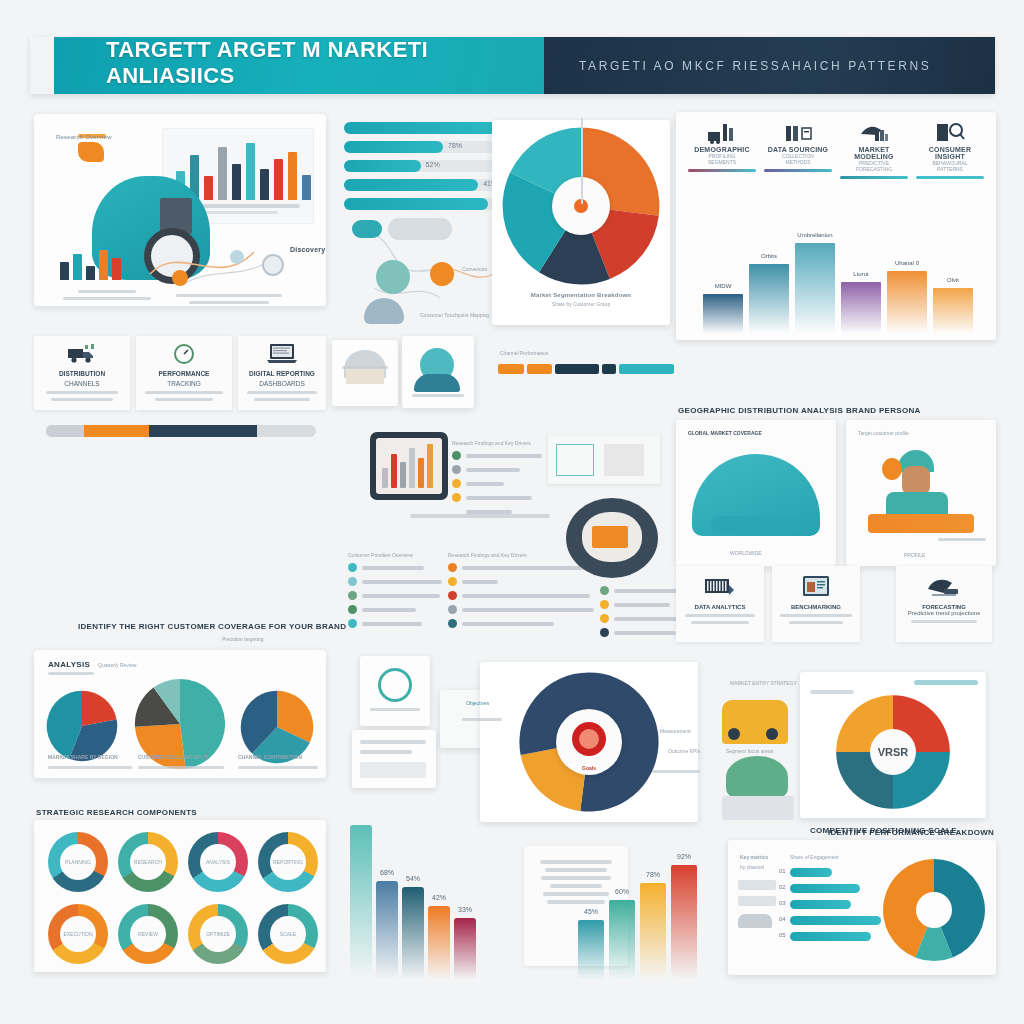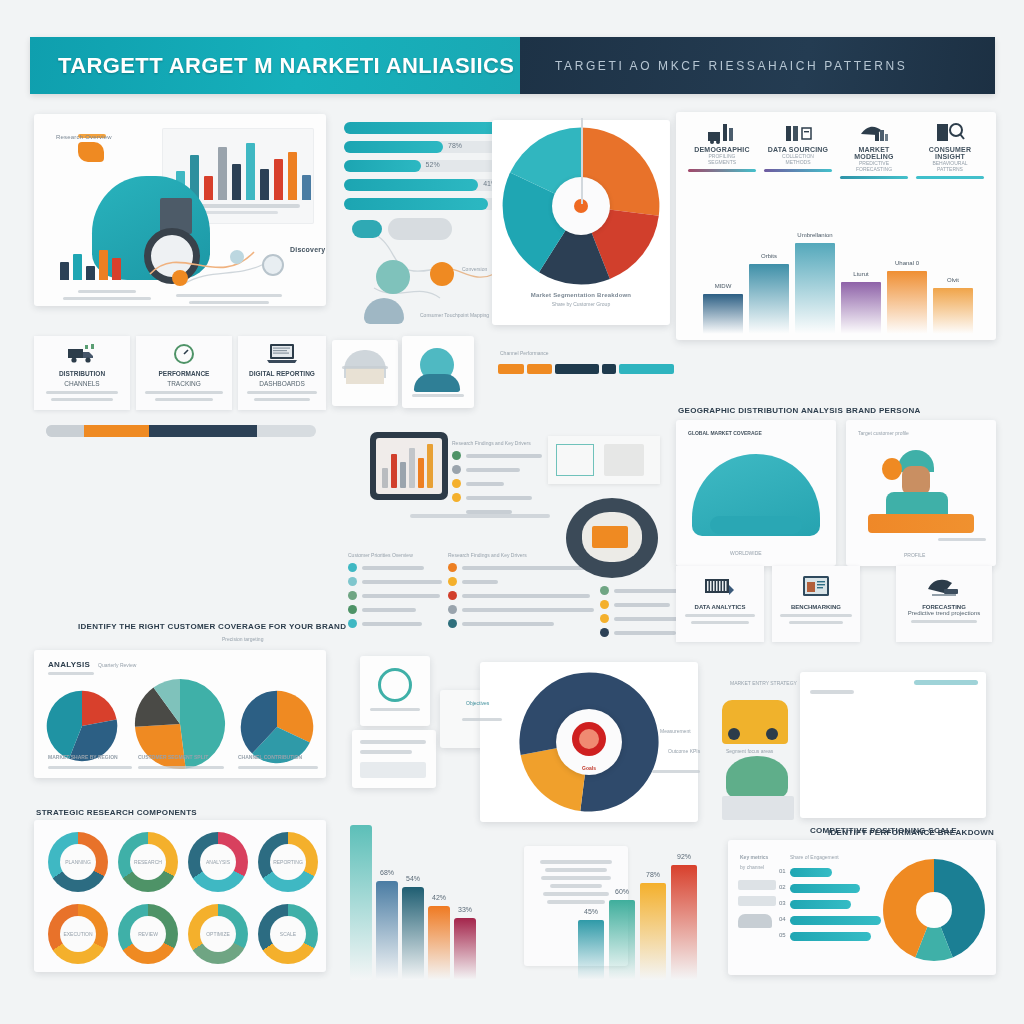--- a/index.html
+++ b/index.html
@@ -7,21 +7,21 @@
     width:1024px;height:1024px;overflow:hidden;
     background:#f2f4f5;
     font-family:"Liberation Sans", sans-serif;
   }
   .poster{position:relative;width:1024px;height:1024px;background:#f2f4f5;}
 
   
   .header{position:absolute;left:30px;top:37px;width:965px;height:57px;display:flex;
           box-shadow:0 2px 6px rgba(0,0,0,.12);}
   .header .left{flex:0 0 490px;background:linear-gradient(100deg,#0f9fae 0%,#16b0bb 55%,#1aa9b4 100%);
-          display:flex;align-items:center;padding-left:28px;}
+          display:flex;padding-left:52px;margin-left:24px;}
   .header .right{flex:1;background:linear-gradient(100deg,#1d3246 0%,#243c52 60%,#1c3043 100%);
           display:flex;align-items:center;padding-left:35px;}
   .h-title{color:#ffffff;font-size:22px;font-weight:bold;letter-spacing:.4px;
            text-shadow:0 1px 2px rgba(0,0,0,.25);}
   .h-sub{color:#c3d2de;font-size:12px;letter-spacing:2.6px;opacity:.92;}
 
   
   .card{position:absolute;background:#fdfdfd;border-radius:3px;
         box-shadow:0 2px 7px rgba(30,40,55,.13);}
   .blur-line{background:#c5ccd2;border-radius:2px;height:5px;margin:4px auto;opacity:.75;}
@@ -680,20 +680,31 @@
     <div style="position:absolute;left:44px;top:28px;width:12px;height:12px;border-radius:50%;background:#2c3c4a;"></div>
   </div>
   <div class="micro" style="position:absolute;left:730px;top:680px;">MARKET ENTRY STRATEGY</div>
   <div style="position:absolute;left:726px;top:756px;width:62px;height:42px;border-radius:50% 50% 10px 10px;background:#5fae8a;"></div>
   <div style="position:absolute;left:722px;top:796px;width:72px;height:24px;background:#dfe3e7;border-radius:2px;"></div>
   <div class="micro" style="position:absolute;left:726px;top:748px;">Segment focus areas</div>
 
   <div class="card" id="c-vrsr">
     <div style="position:absolute;right:8px;top:8px;width:64px;height:5px;background:#9fd3d8;border-radius:3px;"></div>
     <div class="blur-line" style="position:absolute;left:10px;top:18px;width:44px;height:4px;margin:0;"></div>
+    <div style="position:relative;width:116px;height:116px;margin:22px auto 0;">
+      <svg viewBox="0 0 100 100" width="116" height="116" id="donutVrsr">
+          <path d="M50,50 L50,1 A49,49 0 0 1 99,50 Z" fill="#d8402c"></path>
+          <path d="M50,50 L99,50 A49,49 0 0 1 50,99 Z" fill="#1f8fa0"></path>
+          <path d="M50,50 L50,99 A49,49 0 0 1 1,50.00000000000001 Z" fill="#2b7080"></path>
+          <path d="M50,50 L1,50.00000000000001 A49,49 0 0 1 49.99999999999999,1 Z" fill="#f0a22c"></path>
+        </svg>
+      <div style="position:absolute;left:50%;top:50%;transform:translate(-50%,-50%);width:46px;height:46px;border-radius:50%;background:#fbfbfc;display:flex;align-items:center;justify-content:center;">
+        <span style="font-size:11px;font-weight:bold;color:#45535f;">VRSR</span>
+      </div>
+    </div>
   </div>
   <div class="sec-title" style="position:absolute;left:810px;top:826px;">COMPETITIVE POSITIONING SCALE</div>
 
   <div class="sec-title" style="position:absolute;left:36px;top:808px;">STRATEGIC RESEARCH COMPONENTS</div>
   <div class="card" id="c-rings">
       <div class="ringcell" style="left: 10px; top: 8px;">
         <div class="ring" style="background: conic-gradient(rgb(232, 114, 42) 0deg, rgb(232, 114, 42) 33%, rgb(44, 108, 130) 33%, rgb(44, 108, 130) 66%, rgb(63, 184, 195) 66%, rgb(63, 184, 195) 100%);"></div>
         <div class="ring-in"></div>
         <div class="micro" style="position: absolute; left: 0px; top: 50%; width: 100%; text-align: center; transform: translateY(-50%); font-size: 5px;">PLANNING</div>
       </div>

